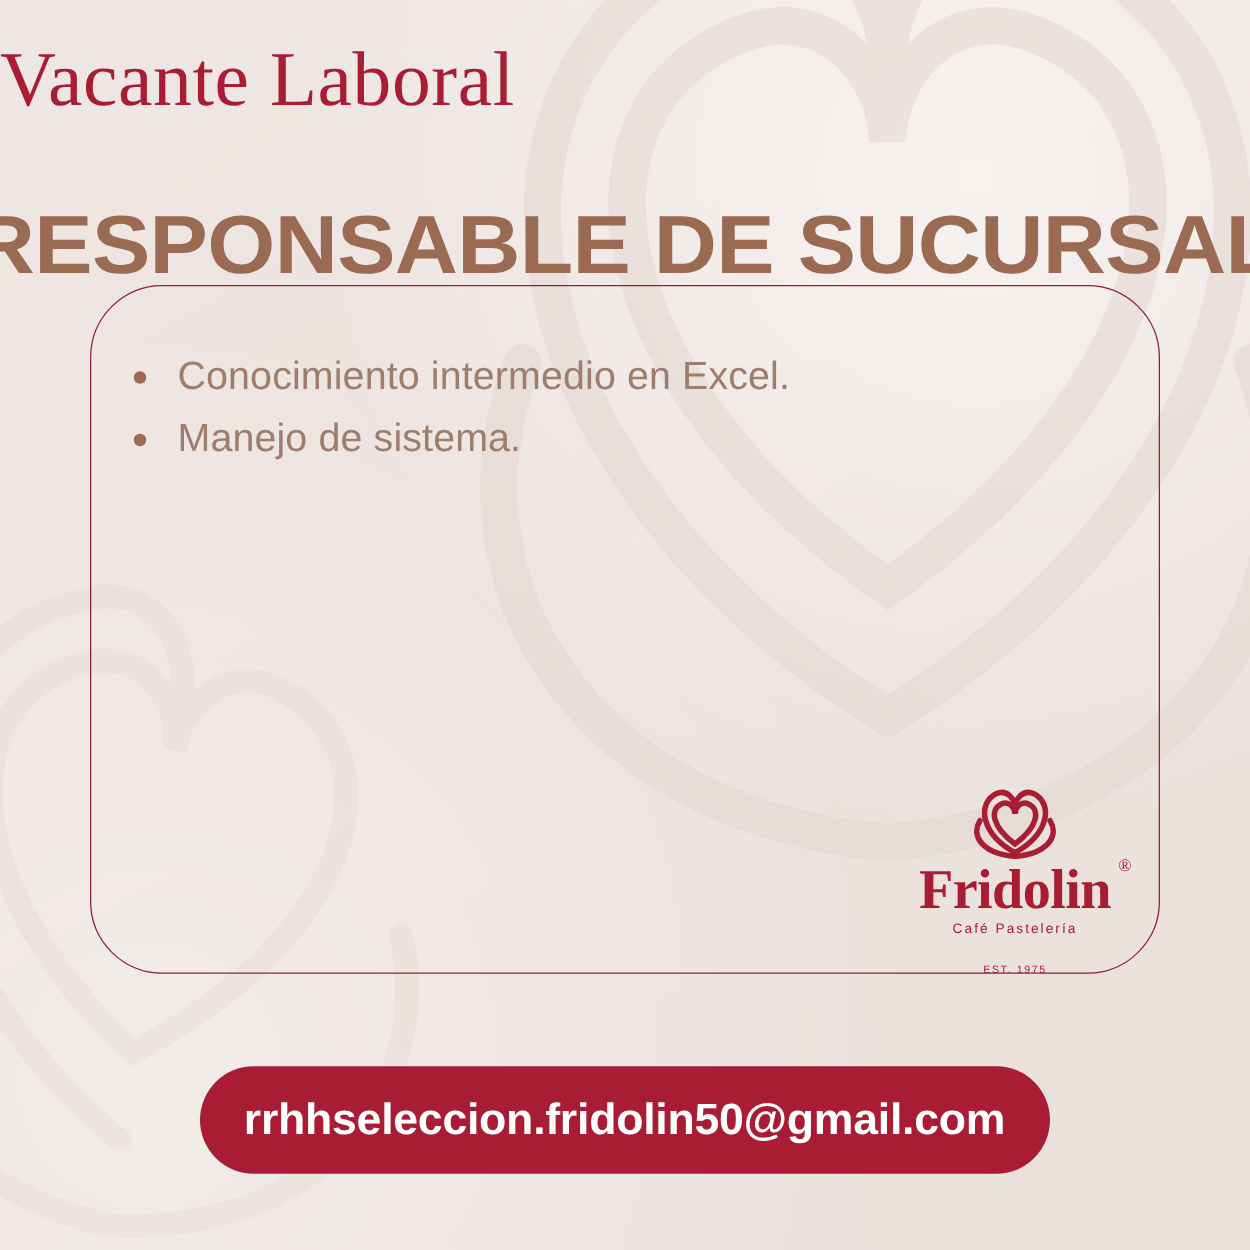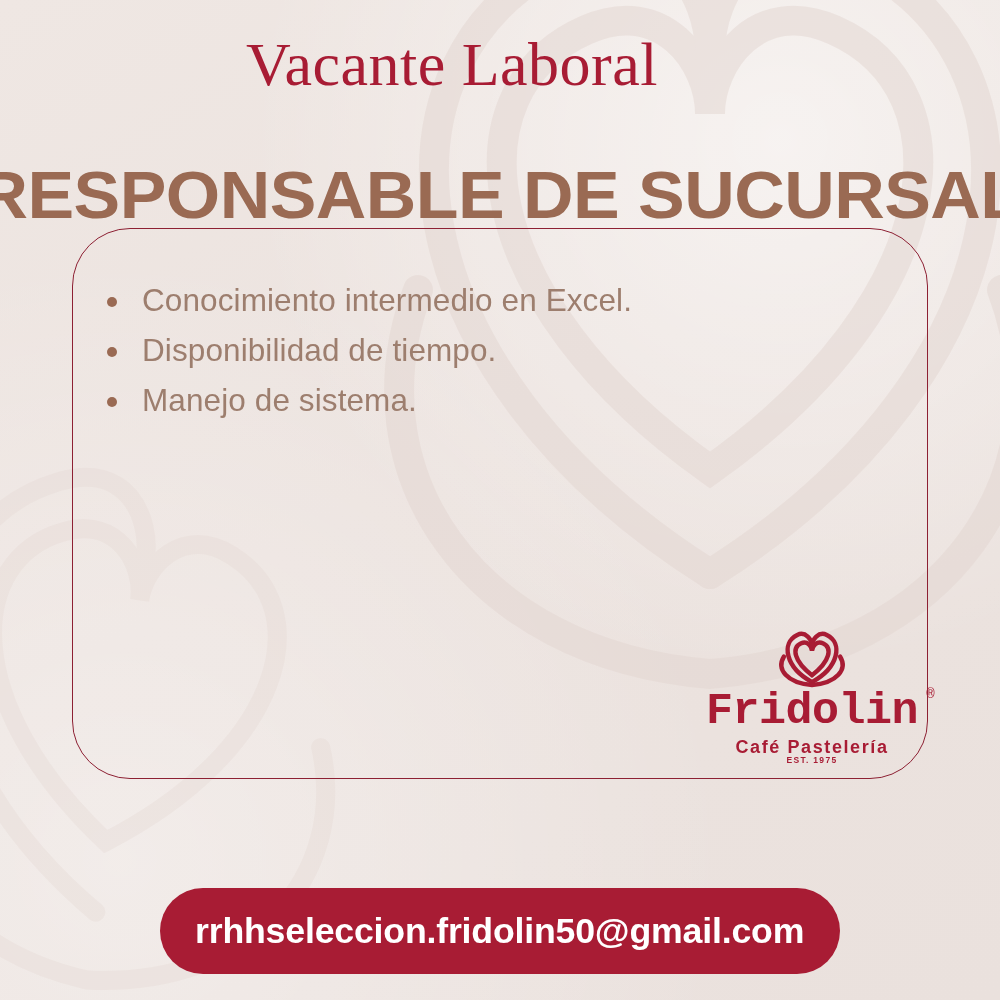--- a/index.html
+++ b/index.html
@@ -46,21 +46,20 @@
     opacity: 0.30;
     transform: rotate(8deg);
   }
 
   
   .script-title {
     position: absolute;
     top: 33px;
     left: 0;
     width: 904px;
-    text-align: center;
     font-family: "Liberation Serif", "DejaVu Serif", serif;
     font-size: 62px;
     line-height: 1;
     letter-spacing: 0.5px;
     color: #a81c34;
     white-space: nowrap;
   }
 
   .main-title {
     position: absolute;
@@ -146,49 +145,49 @@
   }
   #logo-mark {
     width: 74px;
     height: 60px;
     display: block;
     margin: 0 auto 1px auto;
   }
   #logo-word {
     position: relative;
     display: inline-block;
-    font-family: Liberation Mono, monospace;
+    font-family: Liberation Serif, serif;
     font-size: 45px;
     font-weight: 700;
     line-height: 1;
     color: #a81c34;
     letter-spacing: -0.5px;
     text-align: center;
   }
   #logo-reg {
     position: absolute;
     right: -16px;
     top: -2px;
     font-size: 14px;
     font-weight: 400;
     line-height: 1;
     color: #a81c34;
   }
   #logo-sub {
     margin-top: 4px;
-    font-size: 18px;
-    font-weight: 700;
+    font-size: 11px;
+    font-weight: 400;
     letter-spacing: 1.6px;
     color: #a81c34;
     line-height: 1;
   }
   #logo-est {
-    margin-top: 0;
+    margin-top: 22px;
     font-size: 8.5px;
-    font-weight: 700;
+    font-weight: 400;
     letter-spacing: 1.3px;
     color: #a81c34;
     line-height: 1;
   }
 
   
   .cta-line {
     position: absolute;
     top: 802px;
     left: 0;
@@ -197,21 +196,21 @@
     font-size: 28px;
     font-weight: 700;
     letter-spacing: 0.2px;
     color: #9d7e6e;
     white-space: nowrap;
   }
 
   #email-pill {
     position: absolute;
     left: 160px;
-    top: 888px;
+    top: 853px;
     width: 680px;
     height: 86px;
     box-sizing: border-box;
     background: #a81c34;
     border-radius: 43px;
     display: flex;
     align-items: center;
     justify-content: center;
   }
   #email-text {
@@ -246,21 +245,20 @@
     </g>
   </svg>
 
   <div class="script-title">Vacante Laboral</div>
   <h1 class="main-title">RESPONSABLE DE SUCURSAL</h1>
 
   <div id="frame"></div>
 
   <ul id="req-list">
     <li>Conocimiento intermedio en Excel.</li>
-    <li>Disponibilidad de tiempo.</li>
     <li>Manejo de sistema.</li>
   </ul>
 
   <div id="logo">
     <svg id="logo-mark" viewBox="0 0 150 122" aria-hidden="true">
       <g fill="none" stroke="#a81c34" stroke-width="9" stroke-linecap="round">
         <path d="M75 96 C 38 68, 33 40, 53 31 C 65 25, 75 37, 75 47 C 75 37, 85 25, 97 31 C 117 40, 112 68, 75 96 Z"></path>
         <path d="M75 110 C 20 80, 12 30, 45 14 C 62 6, 75 24, 75 36"></path>
         <path d="M75 110 C 130 80, 138 30, 105 14 C 88 6, 75 24, 75 36"></path>
         <path d="M18 58 C 2 84, 24 112, 75 116 C 126 112, 148 84, 132 58"></path>

